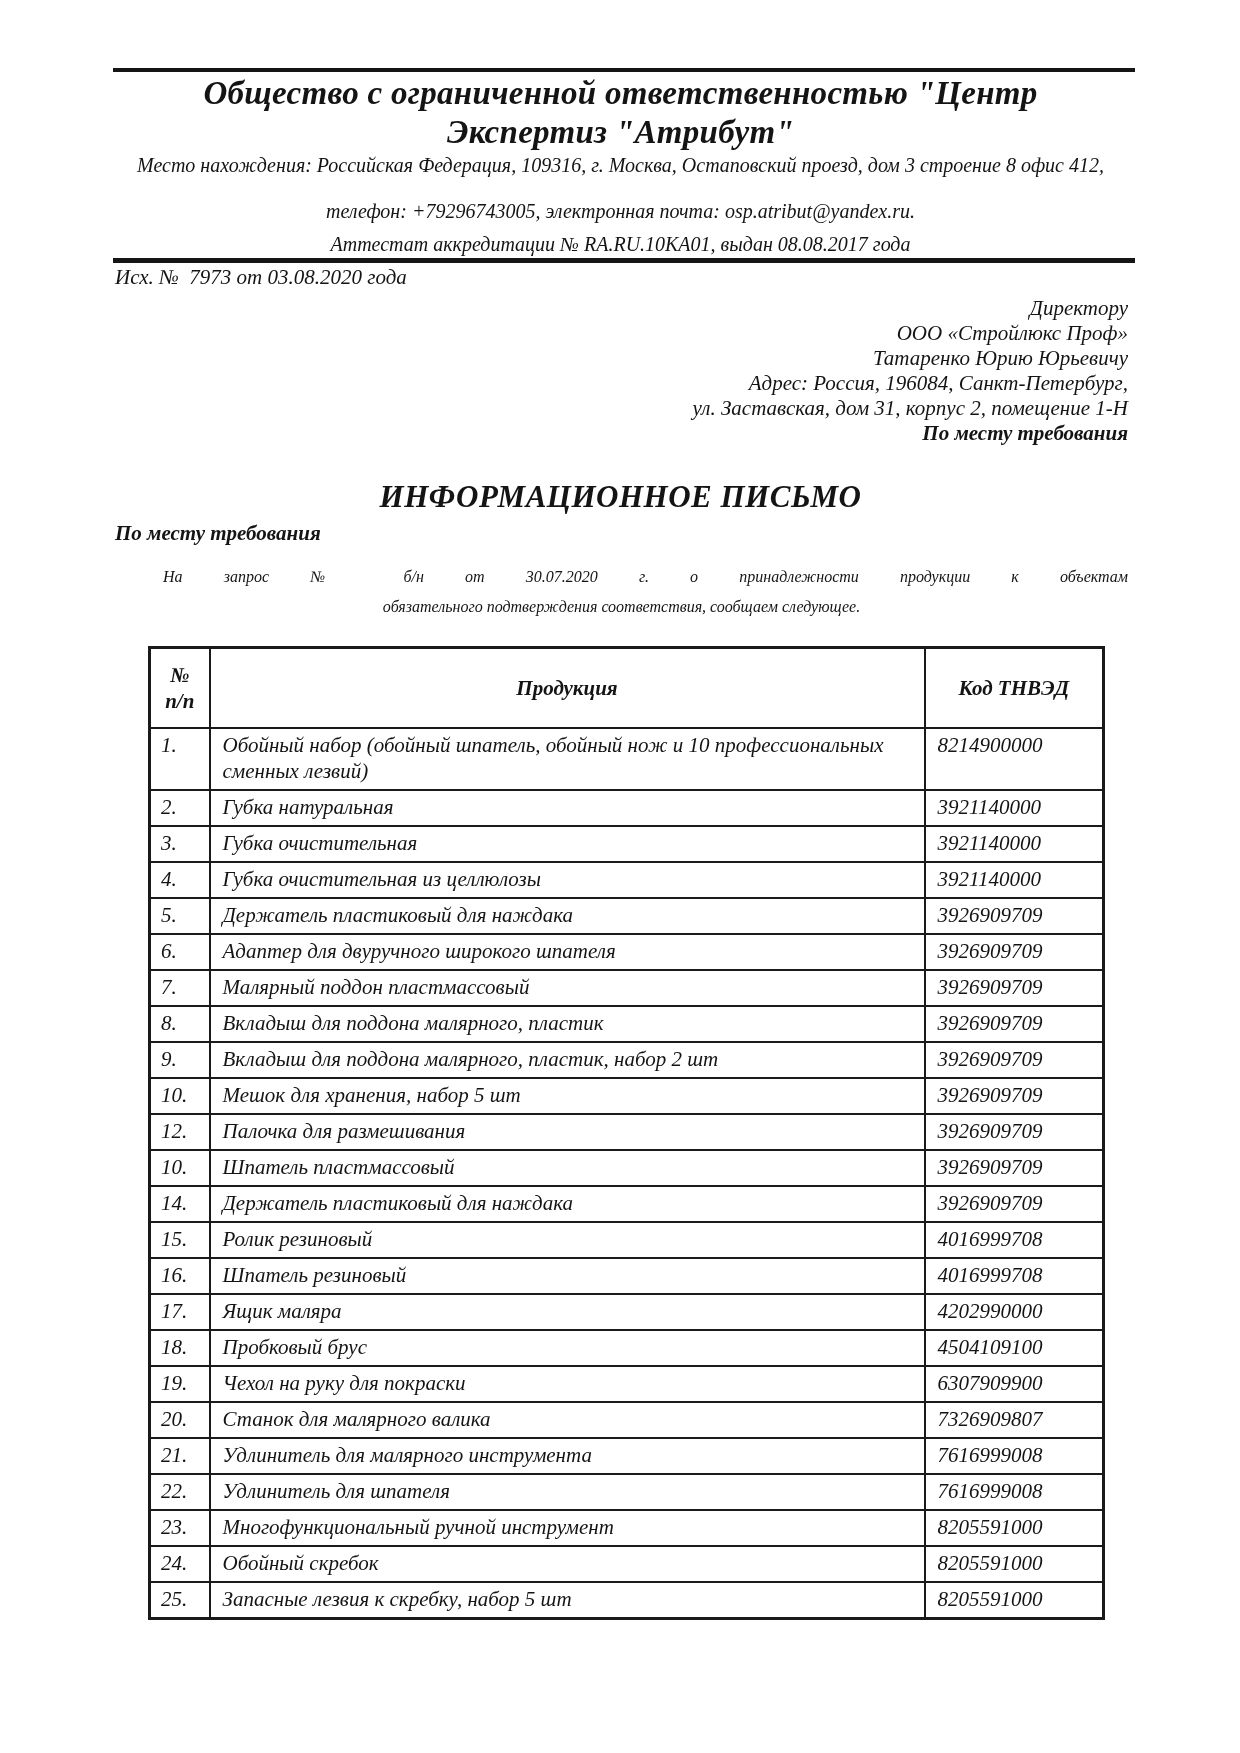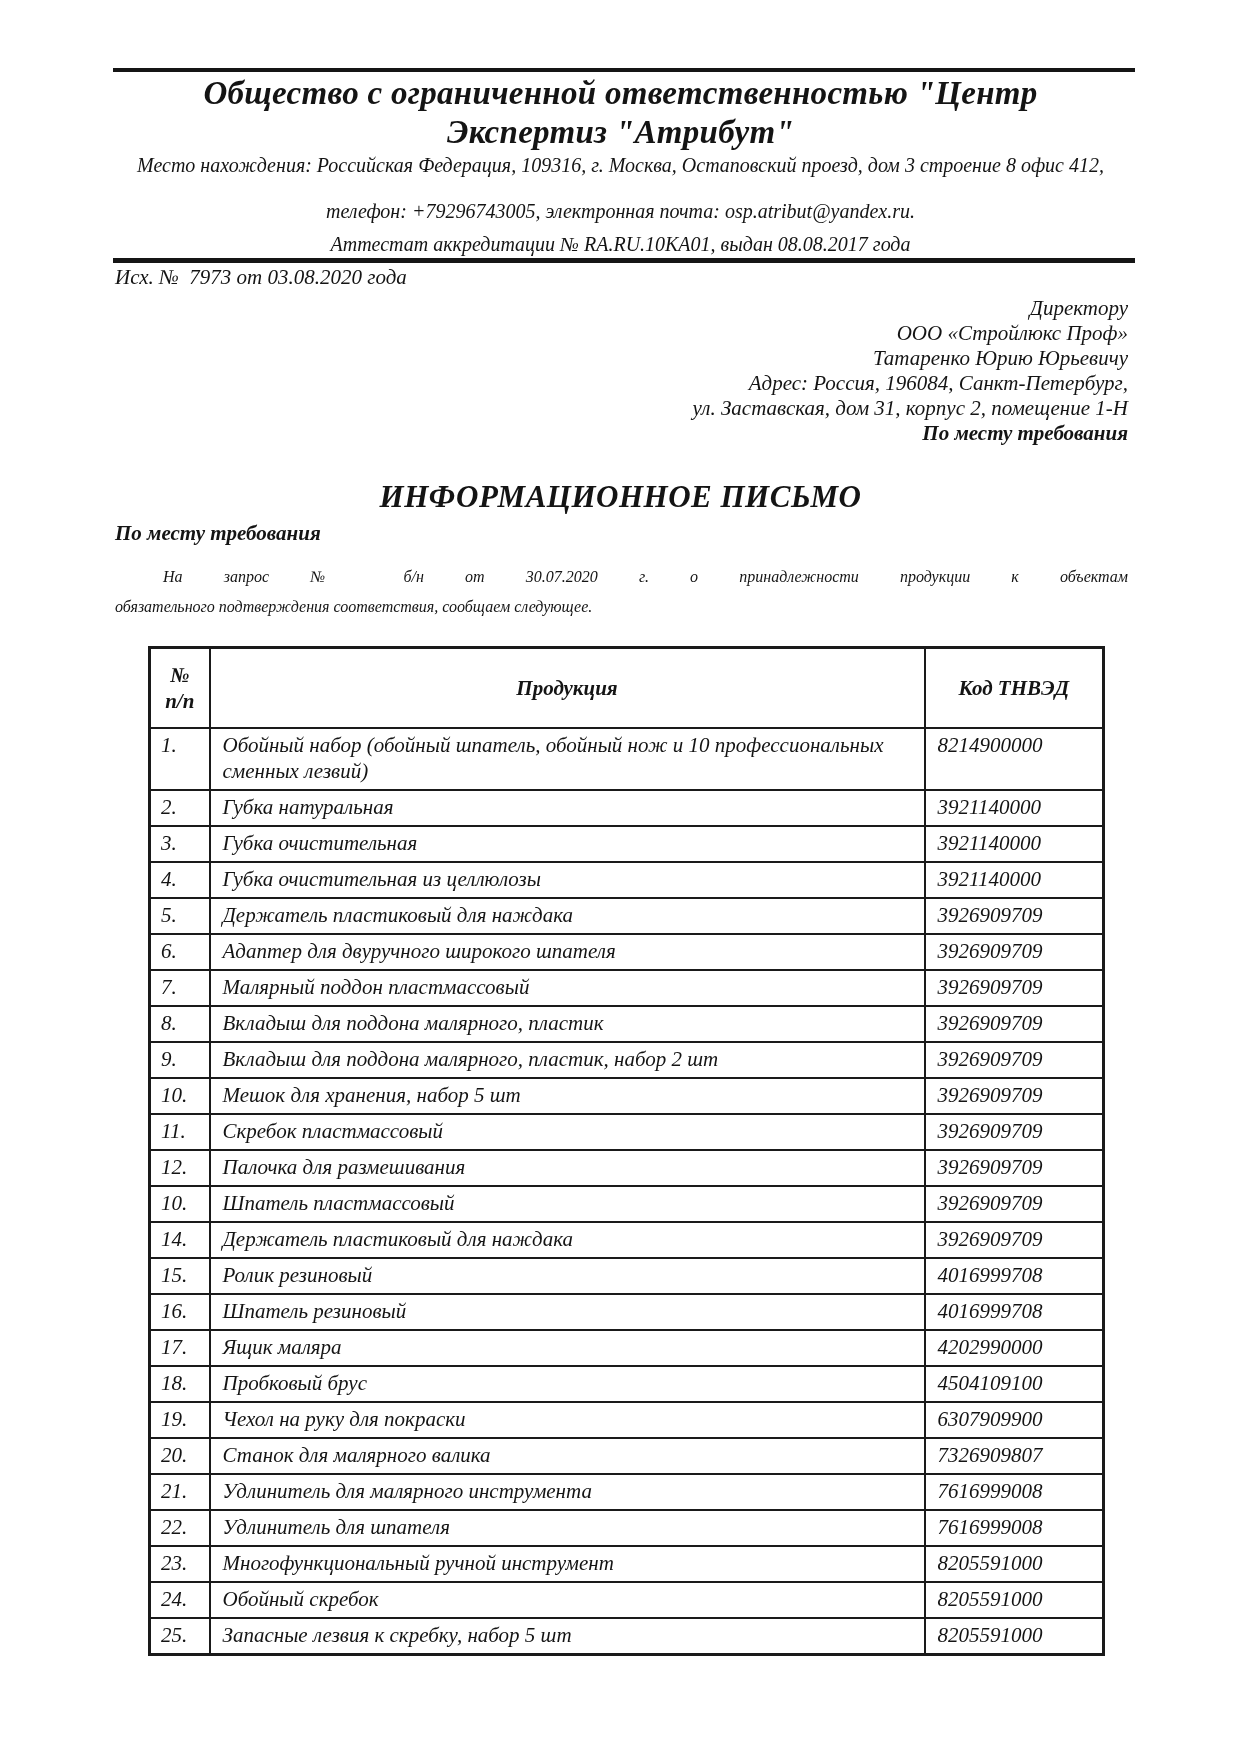--- a/index.html
+++ b/index.html
@@ -48,21 +48,21 @@
   .letter-subtitle {
     position:absolute; top:521px; left:115px;
     font-weight:bold; font-size:21px;
   }
 
   .body-par {
     position:absolute; top:562px; left:115px; width:1013px;
     font-size:16px; line-height:30px;
   }
   .body-par .l1 { text-align:justify; text-align-last:justify; text-indent:48px; }
-  .body-par .l2 { text-align:left; }
+  .body-par .l2 { text-align:center; }
 
   table.products {
     position:absolute; top:646px; left:148px;
     border-collapse:collapse;
     font-size:21px;
     border:3px solid #1a1a1a;
   }
   table.products th, table.products td {
     border:2px solid #1a1a1a;
     line-height:26px;
@@ -186,25 +186,20 @@
       <td class="c-prod">Вкладыш для поддона малярного, пластик, набор 2 шт</td>
       <td class="c-code">3926909709</td>
     </tr>
 
     <tr>
       <td class="c-num">10.</td>
       <td class="c-prod">Мешок для хранения, набор 5 шт</td>
       <td class="c-code">3926909709</td>
     </tr>
 
-    <tr>
-      <td class="c-num">11.</td>
-      <td class="c-prod">Скребок пластмассовый</td>
-      <td class="c-code">3926909709</td>
-    </tr>
 
     <tr>
       <td class="c-num">12.</td>
       <td class="c-prod">Палочка для размешивания</td>
       <td class="c-code">3926909709</td>
     </tr>
 
     <tr>
       <td class="c-num">10.</td>
       <td class="c-prod">Шпатель пластмассовый</td>

